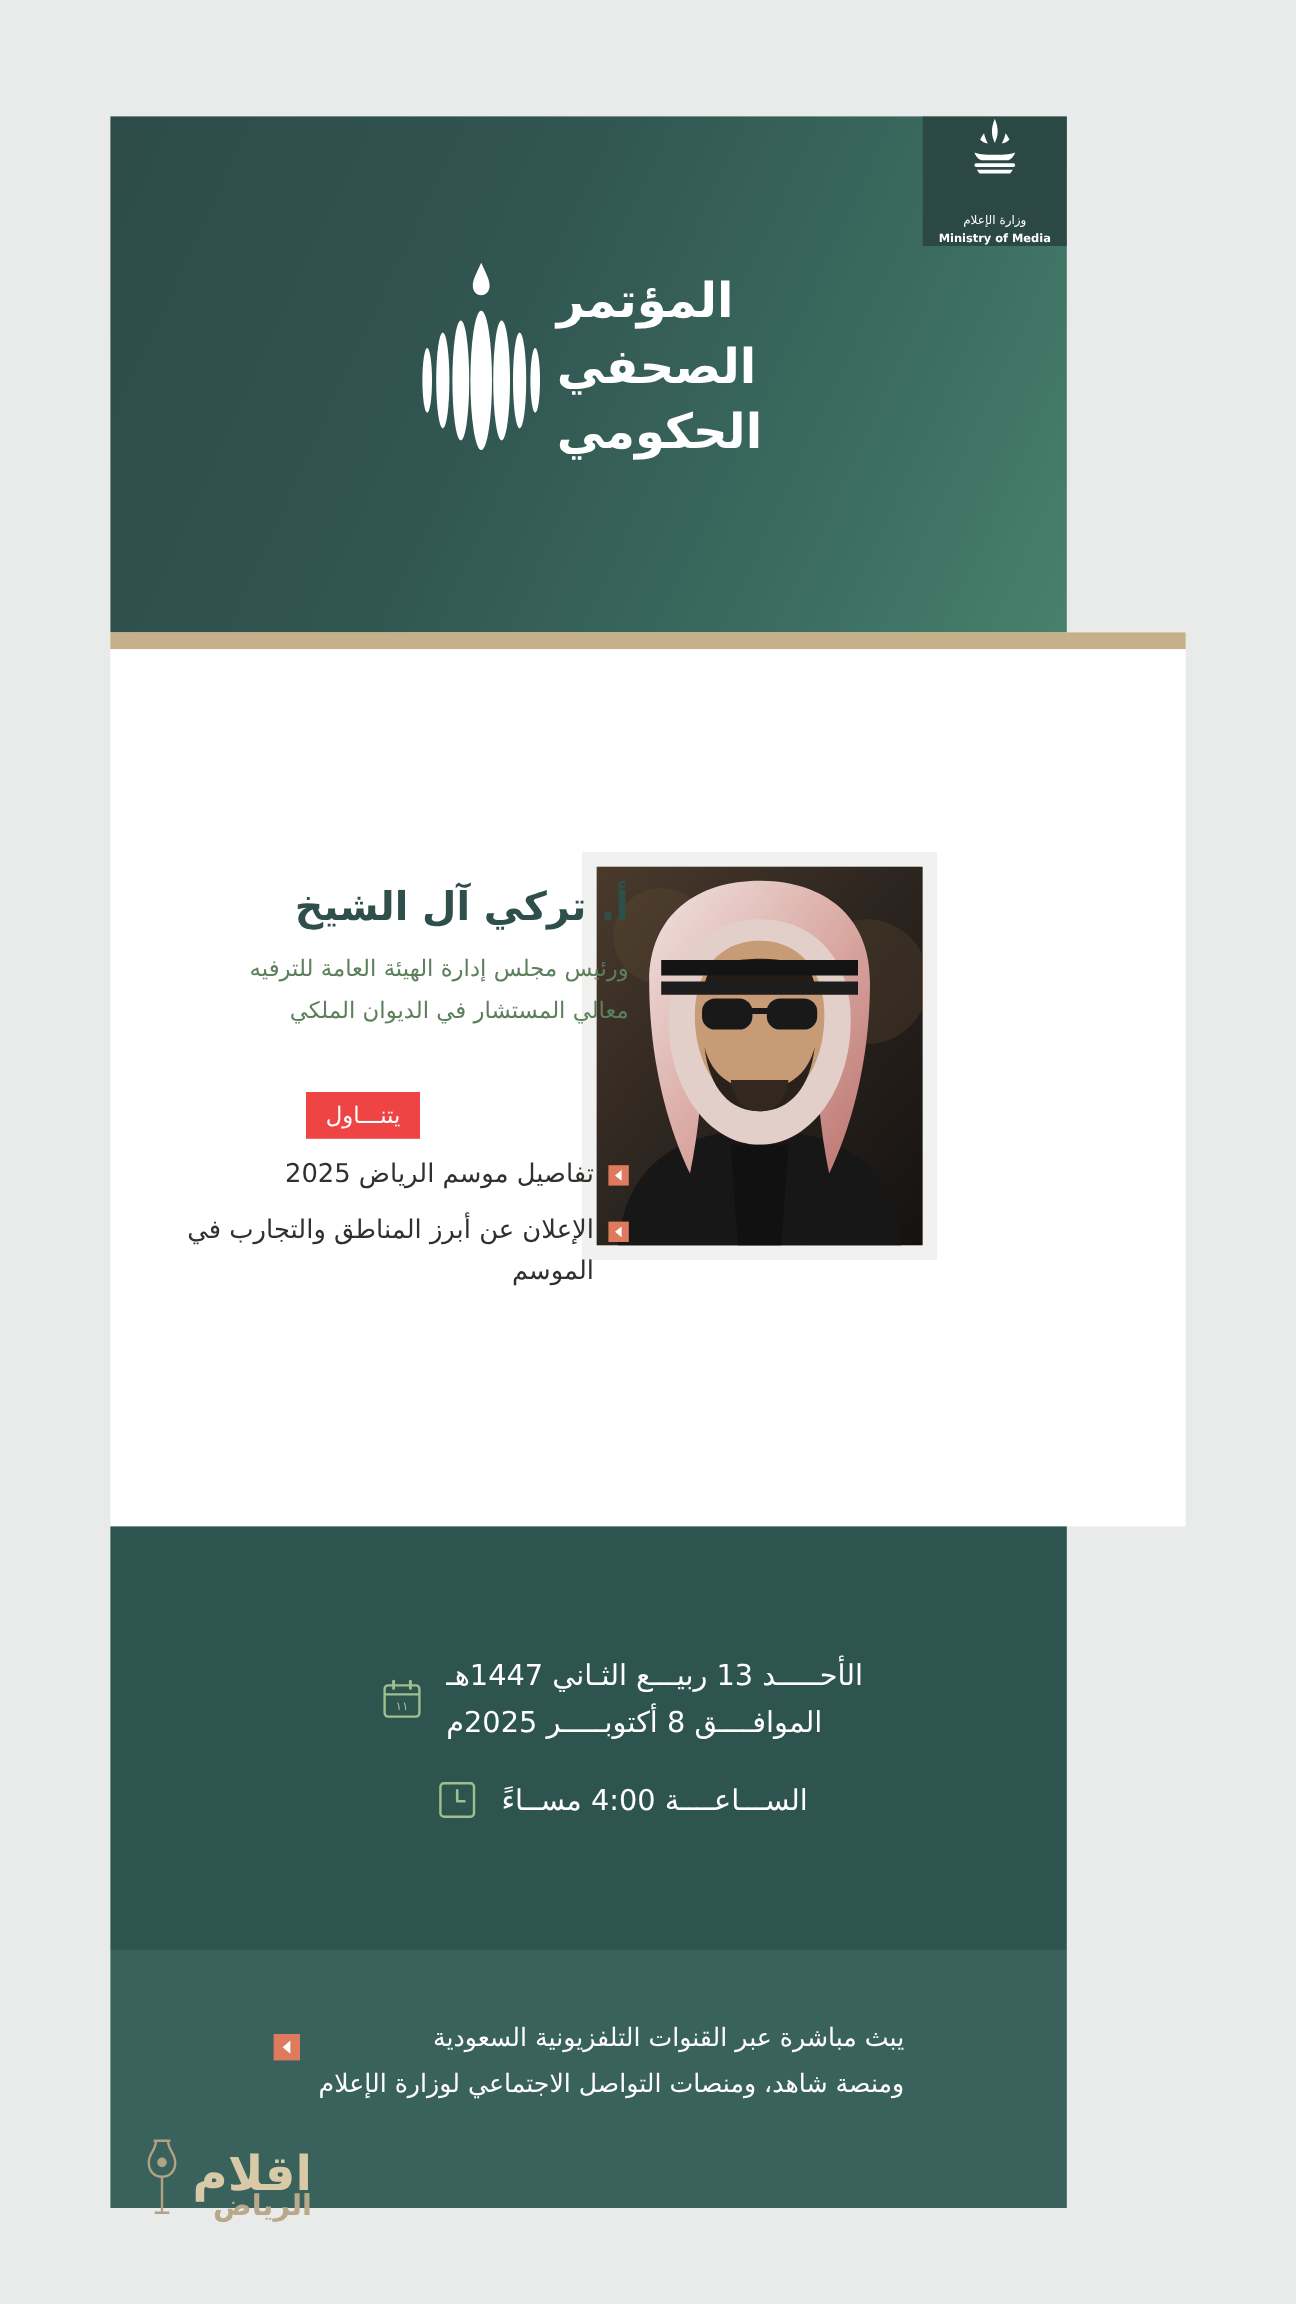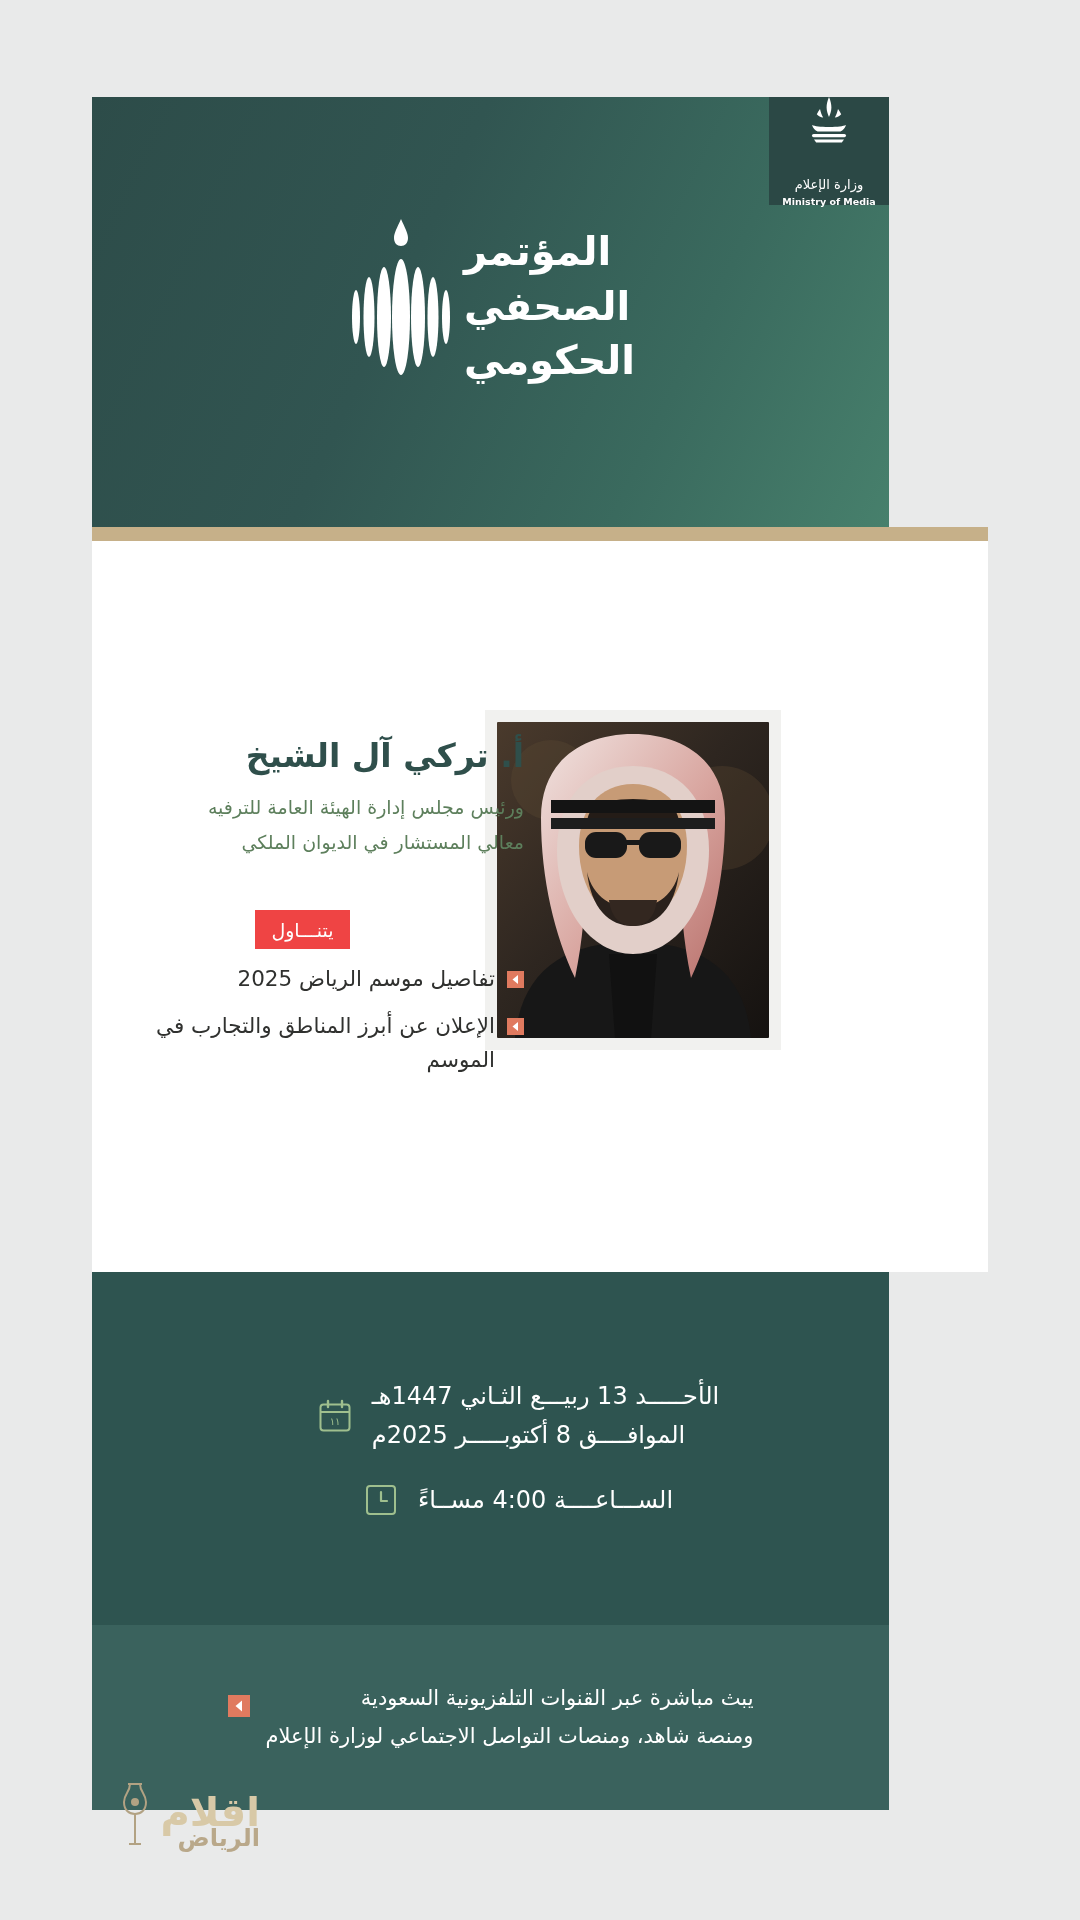--- a/index.html
+++ b/index.html
@@ -46,21 +46,21 @@
     justify-content: center;
     gap: 4px;
   }
   .ministry-emblem {
     width: 46px;
     height: 52px;
     display: block;
   }
   .ministry-ar {
     color: #ffffff;
-    font-size: 13px;
+    font-size: 10px;
     letter-spacing: 0.5px;
     white-space: nowrap;
     margin-top: 26px;
   }
   .ministry-en {
     color: #ffffff;
     font-size: 9.5px;
     font-weight: bold;
     white-space: nowrap;
   }
@@ -251,21 +251,21 @@
   }
   .info-row.date { margin-bottom: 18px; }
   .info-spacer { height: 8px; }
 
   
   .broadcast-panel {
     position: absolute;
     left: 92px;
     top: 1625px;
     width: 797px;
-    height: 185px;
+    height: 215px;
     background: #3a625d;
   }
   .broadcast-inner {
     position: absolute;
     left: 0; top: 0;
     width: 797px;
     height: 185px;
     display: flex;
     flex-direction: row;
     align-items: center;

